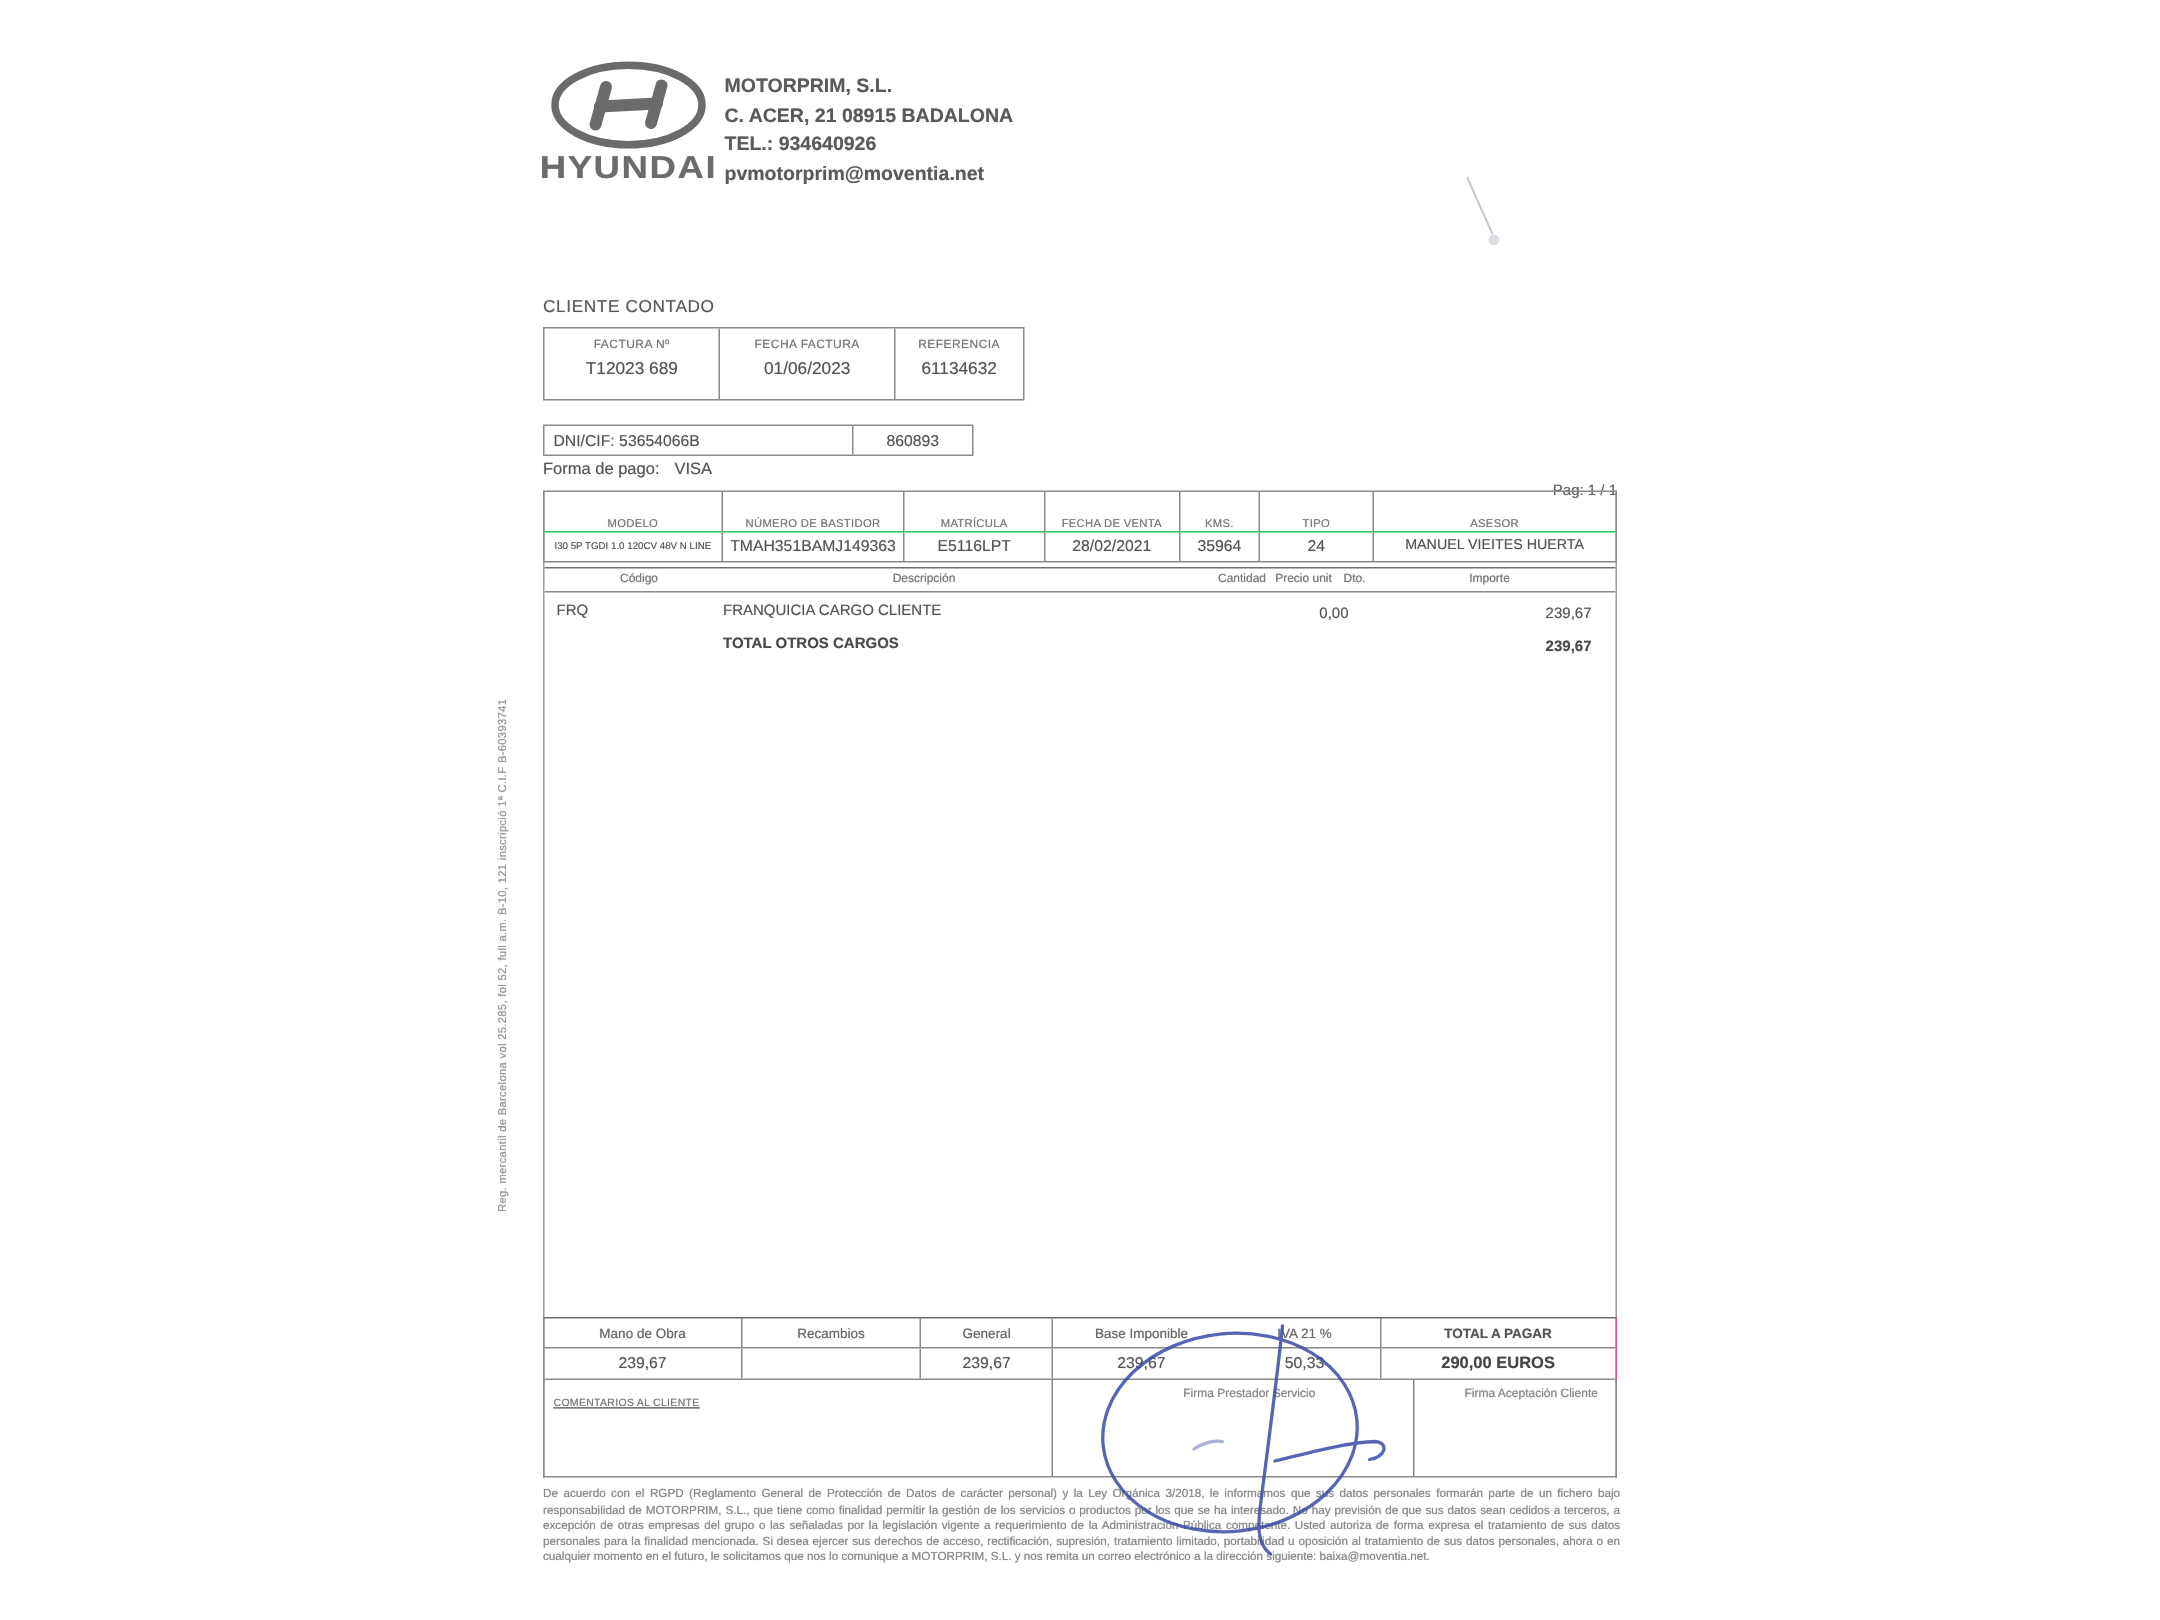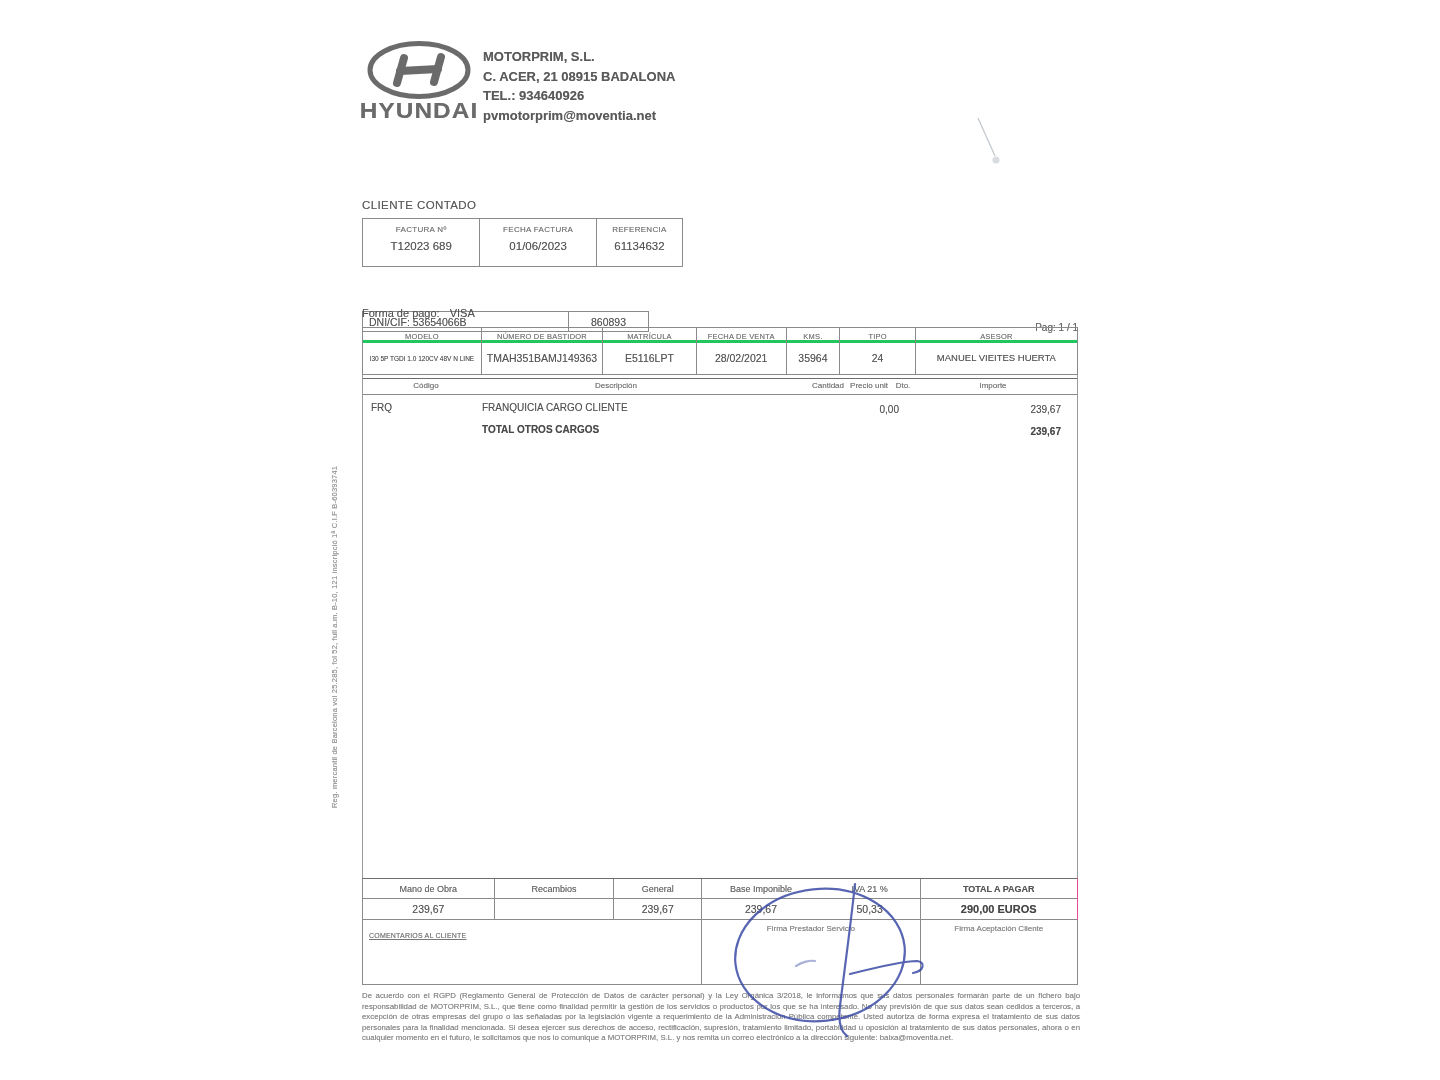--- a/index.html
+++ b/index.html
@@ -33,39 +33,39 @@
   
   .meta-table { position:absolute; left:362px; top:218px; width:321px; height:49px;
                 border:1.3px solid #8a8a8a; display:flex; }
   .meta-col { display:flex; flex-direction:column; }
   .meta-col + .meta-col { border-left:1px solid #8a8a8a; }
   .meta-col .h { height:21px; font-size:8px; color:#777; text-align:center; padding-top:6px; letter-spacing:.3px; }
   .meta-col .v { flex:1; font-size:11.5px; color:#555; text-align:center; }
 
   
   .dni-box { position:absolute; left:362px; top:283px; width:287px; height:21px;
-             border:1px solid #8a8a8a; display:flex; font-size:10.5px; color:#555;margin-top:28px; }
+             border:1px solid #8a8a8a; display:flex; font-size:10.5px; color:#555; }
   .dni-box .l { flex:1; padding:4px 0 0 6px; }
   .dni-box .r { width:80px; border-left:1px solid #8a8a8a; text-align:center; padding-top:4px; }
 
   .forma-pago { position:absolute; left:362px; top:307px; font-size:11px; color:#555; }
   .forma-pago .val { margin-left:10px; }
   .pag-label { position:absolute; left:962px; top:300px; width:116px; text-align:right;
                font-size:10px; color:#666;margin-top:22px; }
 
   
   .main-box { position:absolute; left:362px; top:327px; width:716px; height:658px;
               border-left:1px solid #9a9a9a; border-right:1px solid #9a9a9a; }
 
   .vehicle-table { position:absolute; top:0; left:-1px; right:-1px; height:48px;
                    border:1px solid #8a8a8a; display:flex; }
   .v-col { display:flex; flex-direction:column; min-width:0; }
   .v-col + .v-col { border-left:1px solid #8a8a8a; }
   .v-col .h { height:15px; font-size:7.5px; color:#777; text-align:center; padding-top:4px;
-              border-bottom:3px solid #22c55e; letter-spacing:.2px; white-space:nowrap; overflow:hidden; }
+              border-bottom:1px solid #22c55e; letter-spacing:.2px; white-space:nowrap; overflow:hidden;margin-top:12px; }
   .v-col .v { flex:1; display:flex; align-items:center; justify-content:center;
               font-size:10.5px; color:#555; text-align:center; line-height:1.15; }
   .v-modelo .v { font-size:6.5px; padding:0 2px; }
   .v-asesor .v { font-size:9.5px; }
 
   .items-header { position:absolute; top:51px; left:0; right:0; height:17px;
                   border-top:1.6px solid #6e6e6e; border-bottom:1px solid #8a8a8a; }
   .ih { position:absolute; top:2px; font-size:8px; color:#777; text-align:center; }
 
   .item-cell { position:absolute; font-size:10px; color:#555; white-space:nowrap; }
@@ -80,21 +80,21 @@
   .sc { display:flex; align-items:center; justify-content:center; min-width:0; }
   .sc.b1 { width:18.45%; } .sc.b2 { width:16.76%; } .sc.b3 { width:12.29%; }
   .sc.b4 { width:16.48%; } .sc.b5 { width:14.11%; } .sc.b6 { width:21.91%; }
   .sc.div { border-right:1px solid #8a8a8a; }
   .sum-row.hr .sc { font-size:9px; color:#666; }
   .sum-row.hr .sc.b6 { font-weight:bold; color:#555; }
   .sum-row.vr .sc { font-size:10.5px; color:#555; }
   .sum-row.vr .sc.b6 { font-weight:bold; font-size:11px; color:#454545; }
 
   .comments-row { position:absolute; left:-1px; right:-1px; top:593px; height:65px; display:flex;
-                  border-left:1px solid #8a8a8a; border-right:1px solid #8a8a8a; border-bottom:1px solid #8a8a8a; }
+                  border-left:1px solid #8a8a8a; border-right:1px solid #8a8a8a; border-bottom:1px solid #8a8a8a;gap:22px; }
   .cm1 { width:47.5%; border-right:1px solid #8a8a8a; padding:4px 6px; }
   .cm1 span { font-size:7px; color:#777; text-decoration:underline; letter-spacing:.2px; }
   .cm2 { width:30.6%; border-right:1px solid #8a8a8a; text-align:center; padding-top:4px;
          font-size:8px; color:#888; }
   .cm3 { flex:1; text-align:center; padding-top:4px; font-size:8px; color:#888; }
 
   .legal-text { position:absolute; left:362px; top:991px; width:718px; font-size:7.8px;
                 line-height:10.6px; color:#8a8a8a; text-align:justify; }
 
   .signature { position:absolute; left:718px; top:878px; z-index:5; }

